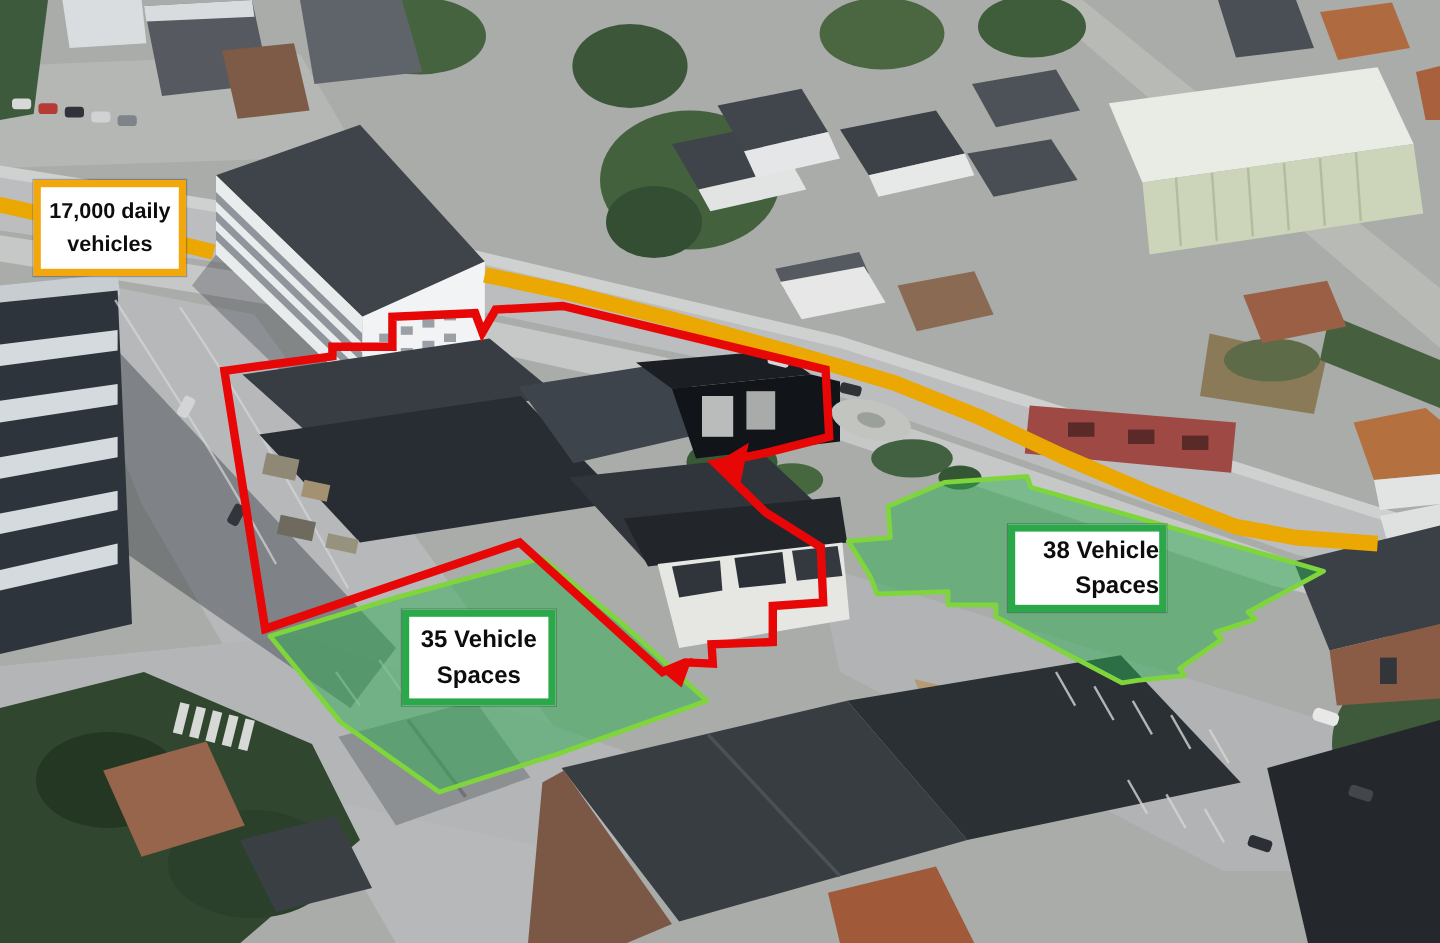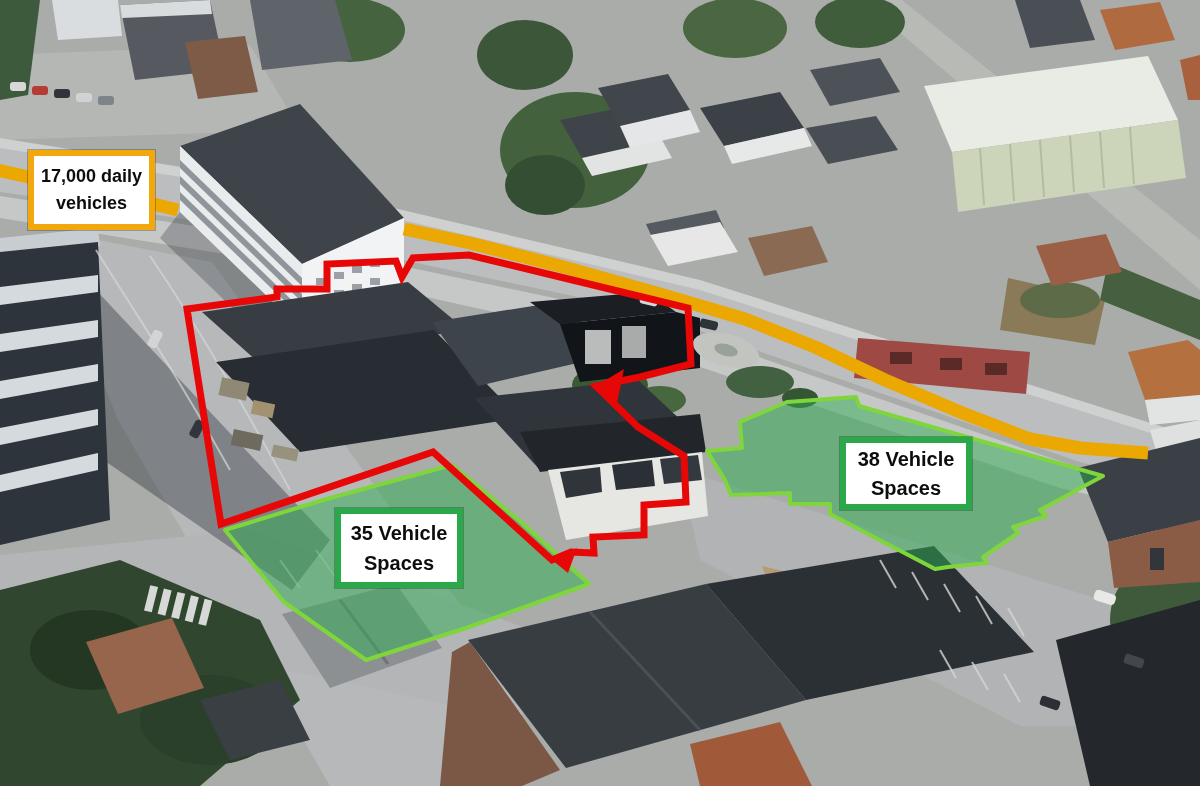--- a/index.html
+++ b/index.html
@@ -230,18 +230,18 @@
   <div class="map-label label-traffic" style="border-color: rgb(242, 167, 12);">
     <span>17,000 daily</span>
     <span>vehicles</span>
   </div>
 
   <div class="map-label label-west" style="border-color: rgb(43, 168, 74);">
     <span>35 Vehicle</span>
     <span>Spaces</span>
   </div>
 
-  <div class="map-label label-east" style="border-color: rgb(43, 168, 74);">
+  <div class="map-label label-east" style="border-color: rgb(43, 168, 74); align-items: flex-end;">
     <span>38 Vehicle</span>
     <span>Spaces</span>
   </div>
 
 </div>
 
 </body></html>

